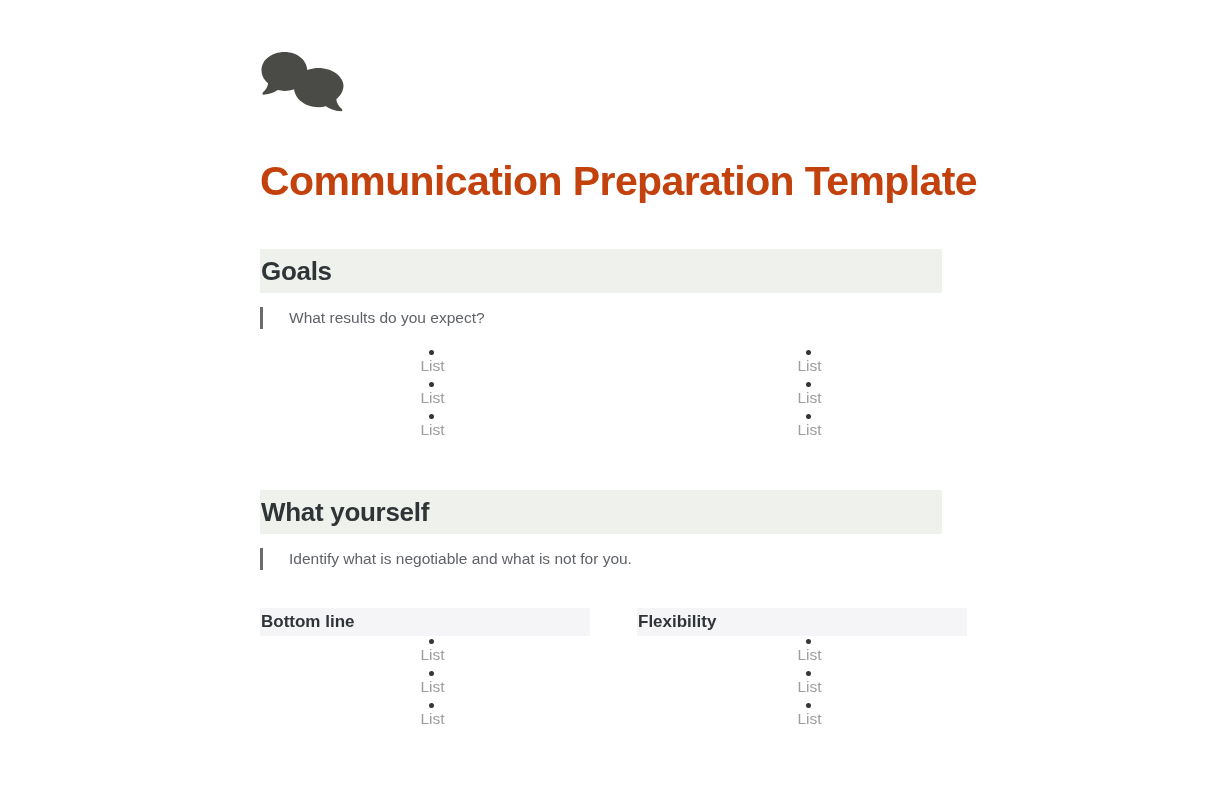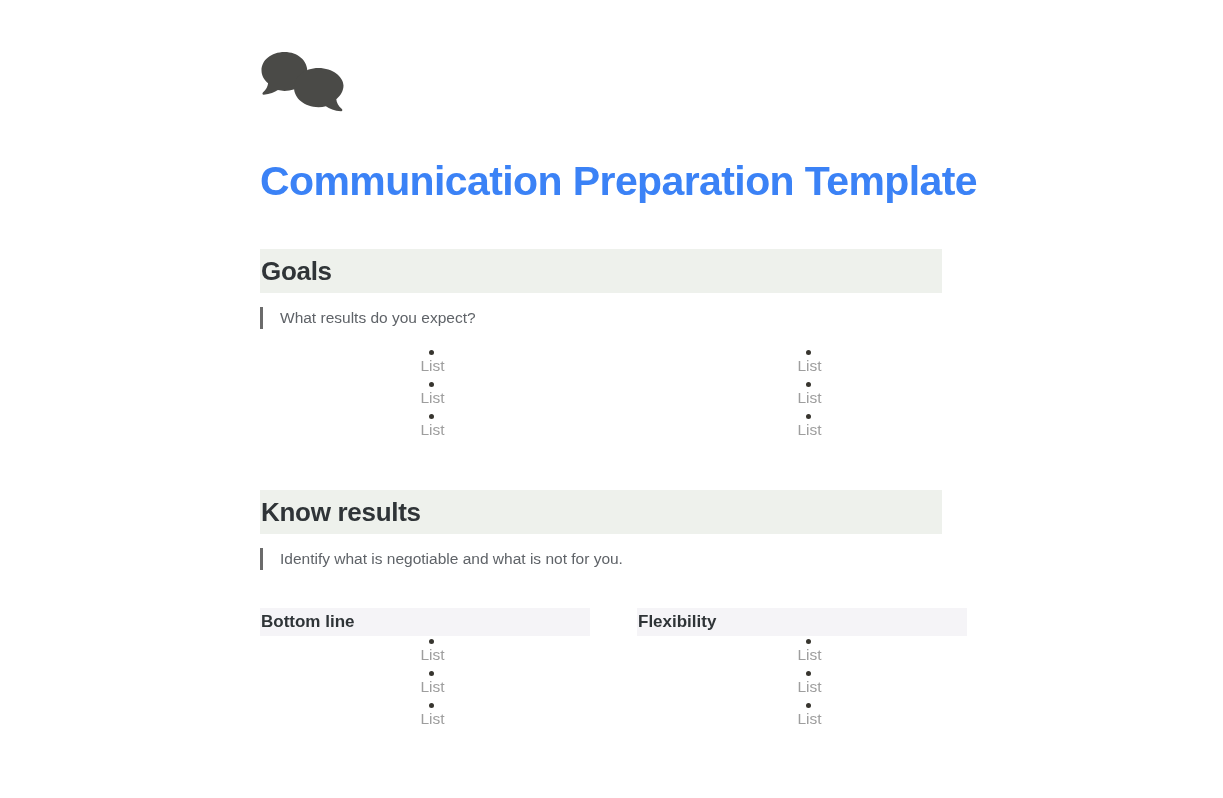--- a/index.html
+++ b/index.html
@@ -35,21 +35,21 @@
   
   .page-title {
     position: absolute;
     left: 260px;
     top: 156px;
     width: 800px;
     font-size: 41px;
     line-height: 50px;
     font-weight: bold;
     letter-spacing: -0.6px;
-    color: #3b82f6;
+    color: #c2410c;
     white-space: nowrap;
   }
 
   
   .section-band {
     position: absolute;
     left: 260px;
     width: 682px;
     height: 44px;
     background: #eef1ec;
@@ -74,21 +74,21 @@
     display: flex;
     align-items: center;
   }
   .quote-bar {
     width: 3px;
     height: 22px;
     background: #6b6b6b;
     flex: none;
   }
   .quote-text {
-    margin-left: 17px;
+    margin-left: 26px;
     font-size: 15.5px;
     line-height: 22px;
     color: #5f6368;
   }
 
   
   .list-col {
     position: absolute;
   }
   .list-item {
@@ -177,21 +177,21 @@
       <span class="bullet"></span>
       <span class="list-text">List</span>
     </div>
     <div class="list-item">
       <span class="bullet"></span>
       <span class="list-text">List</span>
     </div>
   </div>
 
   <div class="section-band" style="top:490px;">
-    <span class="section-title">Know results</span>
+    <span class="section-title">What yourself</span>
   </div>
 
   <div class="quote" style="top:547px;">
     <span class="quote-bar"></span>
     <span class="quote-text">Identify what is negotiable and what is not for you.</span>
   </div>
 
   <div class="sub-band" style="left:637px; top:608px; width:330px;">
     <span class="sub-title">Flexibility</span>
   </div>

